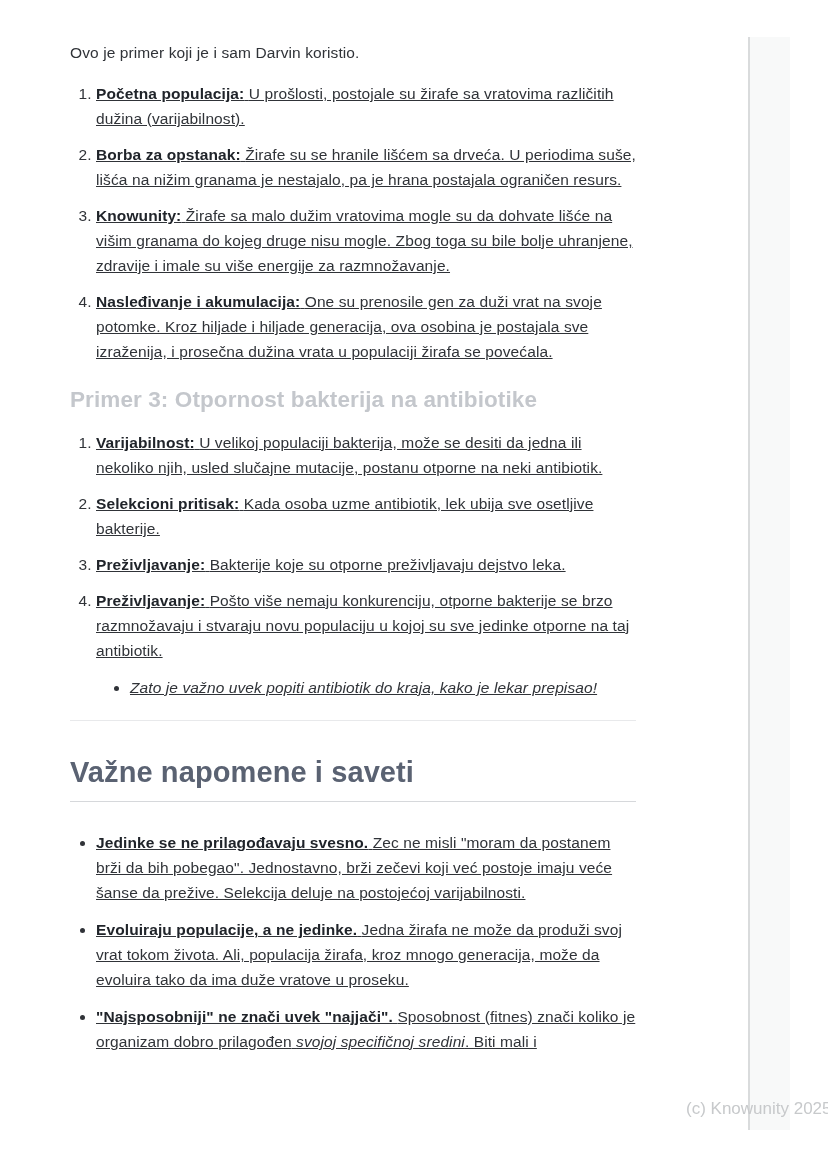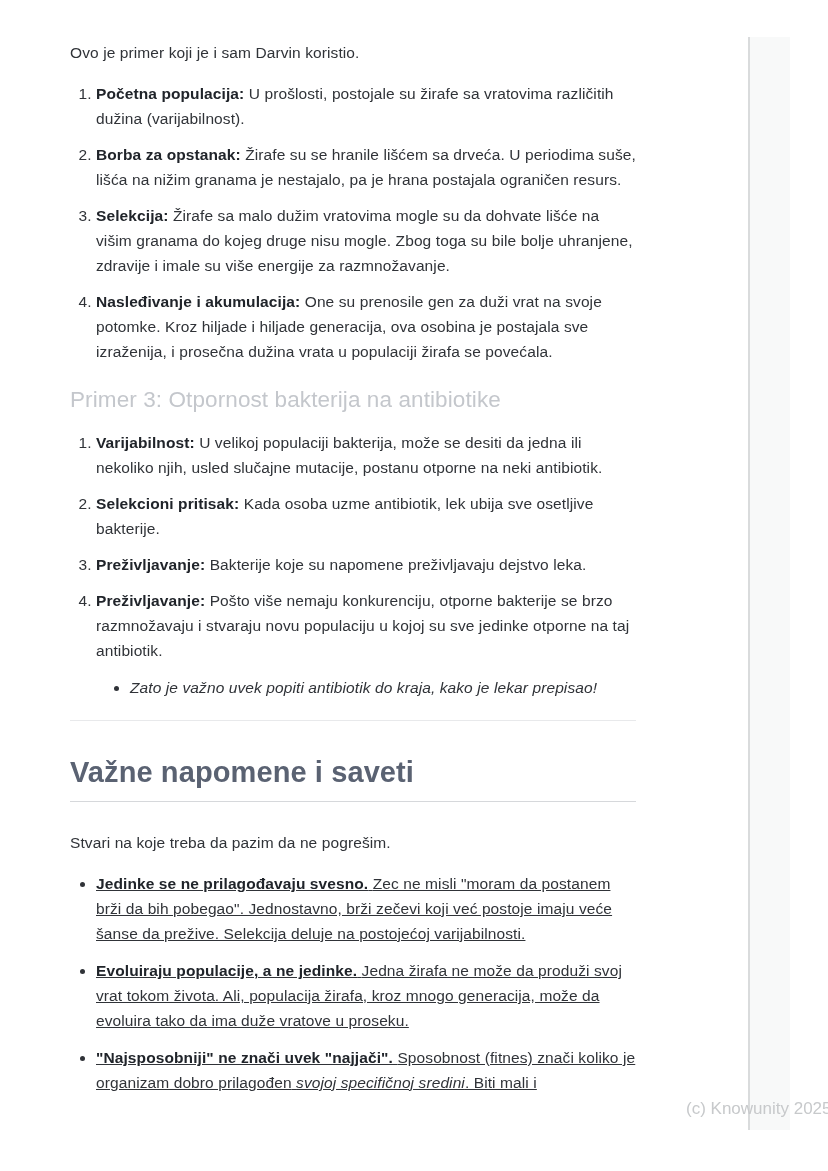--- a/index.html
+++ b/index.html
@@ -7,25 +7,25 @@
   .page {
     position:relative; width:828px; height:1141px;
     background:#ffffff; overflow:hidden;
     font-family:"Liberation Sans","DejaVu Sans",sans-serif;
     color:#303338;
   }
   .content { position:absolute; left:70px; top:40px; width:566px;
     font-size:15.5px; line-height:25px; letter-spacing:0.1px; }
   .para { margin:0 0 16px; }
   ol.num { padding-left:26px; margin:0; }
-  ol.num > li { margin-bottom:11px; }
+  ol.num > li { margin-bottom:11px;text-decoration:underline; }
   ul.bullets { padding-left:26px; margin:0;text-decoration:underline; }
   ul.bullets > li { margin-bottom:12px; }
   b.term { font-weight:bold; color:#20242a; }
-  h3.muted { font-size:22.5px; line-height:28px; font-weight:normal;
+  h3.muted { font-size:22.5px; line-height:28px; font-weight:bold;
     color:#c4c7cc; margin:22px 0 16px; }
   hr.divider { border:none; border-top:1px solid #e8e9eb; margin:20px 0 0; }
   h2.section { font-size:29px; line-height:34px; font-weight:bold;
     color:#5a6272; margin:34px 0 28px; padding-bottom:12px;
     border-bottom:1px solid #d6d8db; }
   ul.subnote { padding-left:22px; margin-top:8px; list-style-type:disc; }
   ul.subnote li { font-style:italic; margin:12px; }
   .page-edge { position:absolute; left:748px; top:37px; width:42px; height:1093px;
     background:#f8f9f9; border-left:2px solid #d9dbdc; z-index:1; }
   .watermark { position:absolute; left:686px; top:1101px;
@@ -44,21 +44,21 @@
     <ol class="num">
       <li>
         <b class="term">Početna populacija:</b>
         <span>U prošlosti, postojale su žirafe sa vratovima različitih dužina (varijabilnost).</span>
       </li>
       <li>
         <b class="term">Borba za opstanak:</b>
         <span>Žirafe su se hranile lišćem sa drveća. U periodima suše, lišća na nižim granama je nestajalo, pa je hrana postajala ograničen resurs.</span>
       </li>
       <li>
-        <b class="term">Selekcija:</b>
+        <b class="term">Knowunity:</b>
         <span>Žirafe sa malo dužim vratovima mogle su da dohvate lišće na višim granama do kojeg druge nisu mogle. Zbog toga su bile bolje uhranjene, zdravije i imale su više energije za razmnožavanje.</span>
       </li>
       <li>
         <b class="term">Nasleđivanje i akumulacija:</b>
         <span>One su prenosile gen za duži vrat na svoje potomke. Kroz hiljade i hiljade generacija, ova osobina je postajala sve izraženija, i prosečna dužina vrata u populaciji žirafa se povećala.</span>
       </li>
     </ol>
 
     <h3 class="muted">Primer 3: Otpornost bakterija na antibiotike</h3>
 
@@ -67,36 +67,35 @@
       <li>
         <b class="term">Varijabilnost:</b>
         <span>U velikoj populaciji bakterija, može se desiti da jedna ili nekoliko njih, usled slučajne mutacije, postanu otporne na neki antibiotik.</span>
       </li>
       <li>
         <b class="term">Selekcioni pritisak:</b>
         <span>Kada osoba uzme antibiotik, lek ubija sve osetljive bakterije.</span>
       </li>
       <li>
         <b class="term">Preživljavanje:</b>
-        <span>Bakterije koje su napomene preživljavaju dejstvo leka.</span>
+        <span>Bakterije koje su otporne preživljavaju dejstvo leka.</span>
       </li>
       <li>
         <b class="term">Preživljavanje:</b>
         <span>Pošto više nemaju konkurenciju, otporne bakterije se brzo razmnožavaju i stvaraju novu populaciju u kojoj su sve jedinke otporne na taj antibiotik.</span>
         <ul class="subnote">
           <li>Zato je važno uvek popiti antibiotik do kraja, kako je lekar prepisao!</li>
         </ul>
       </li>
     </ol>
 
     <hr class="divider">
 
     <h2 class="section">Važne napomene i saveti</h2>
 
-    <p class="para">Stvari na koje treba da pazim da ne pogrešim.</p>
 
     <ul class="bullets">
       <li>
         <b class="term">Jedinke se ne prilagođavaju svesno.</b>
         <span>Zec ne misli "moram da postanem brži da bih pobegao". Jednostavno, brži zečevi koji već postoje imaju veće šanse da prežive. Selekcija deluje na postojećoj varijabilnosti.</span>
       </li>
       <li>
         <b class="term">Evoluiraju populacije, a ne jedinke.</b>
         <span>Jedna žirafa ne može da produži svoj vrat tokom života. Ali, populacija žirafa, kroz mnogo generacija, može da evoluira tako da ima duže vratove u proseku.</span>
       </li>

